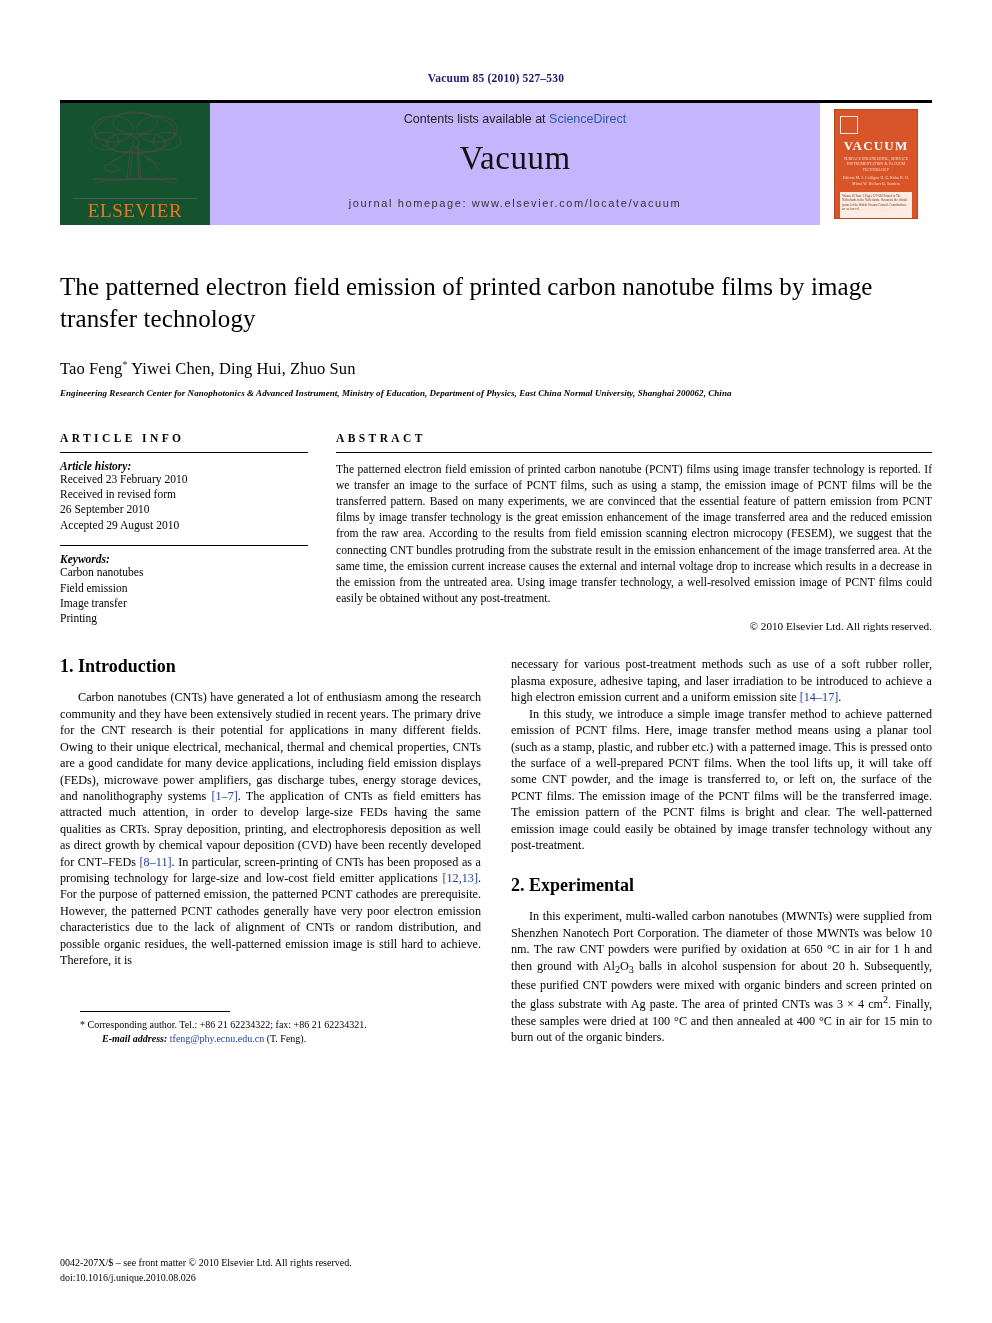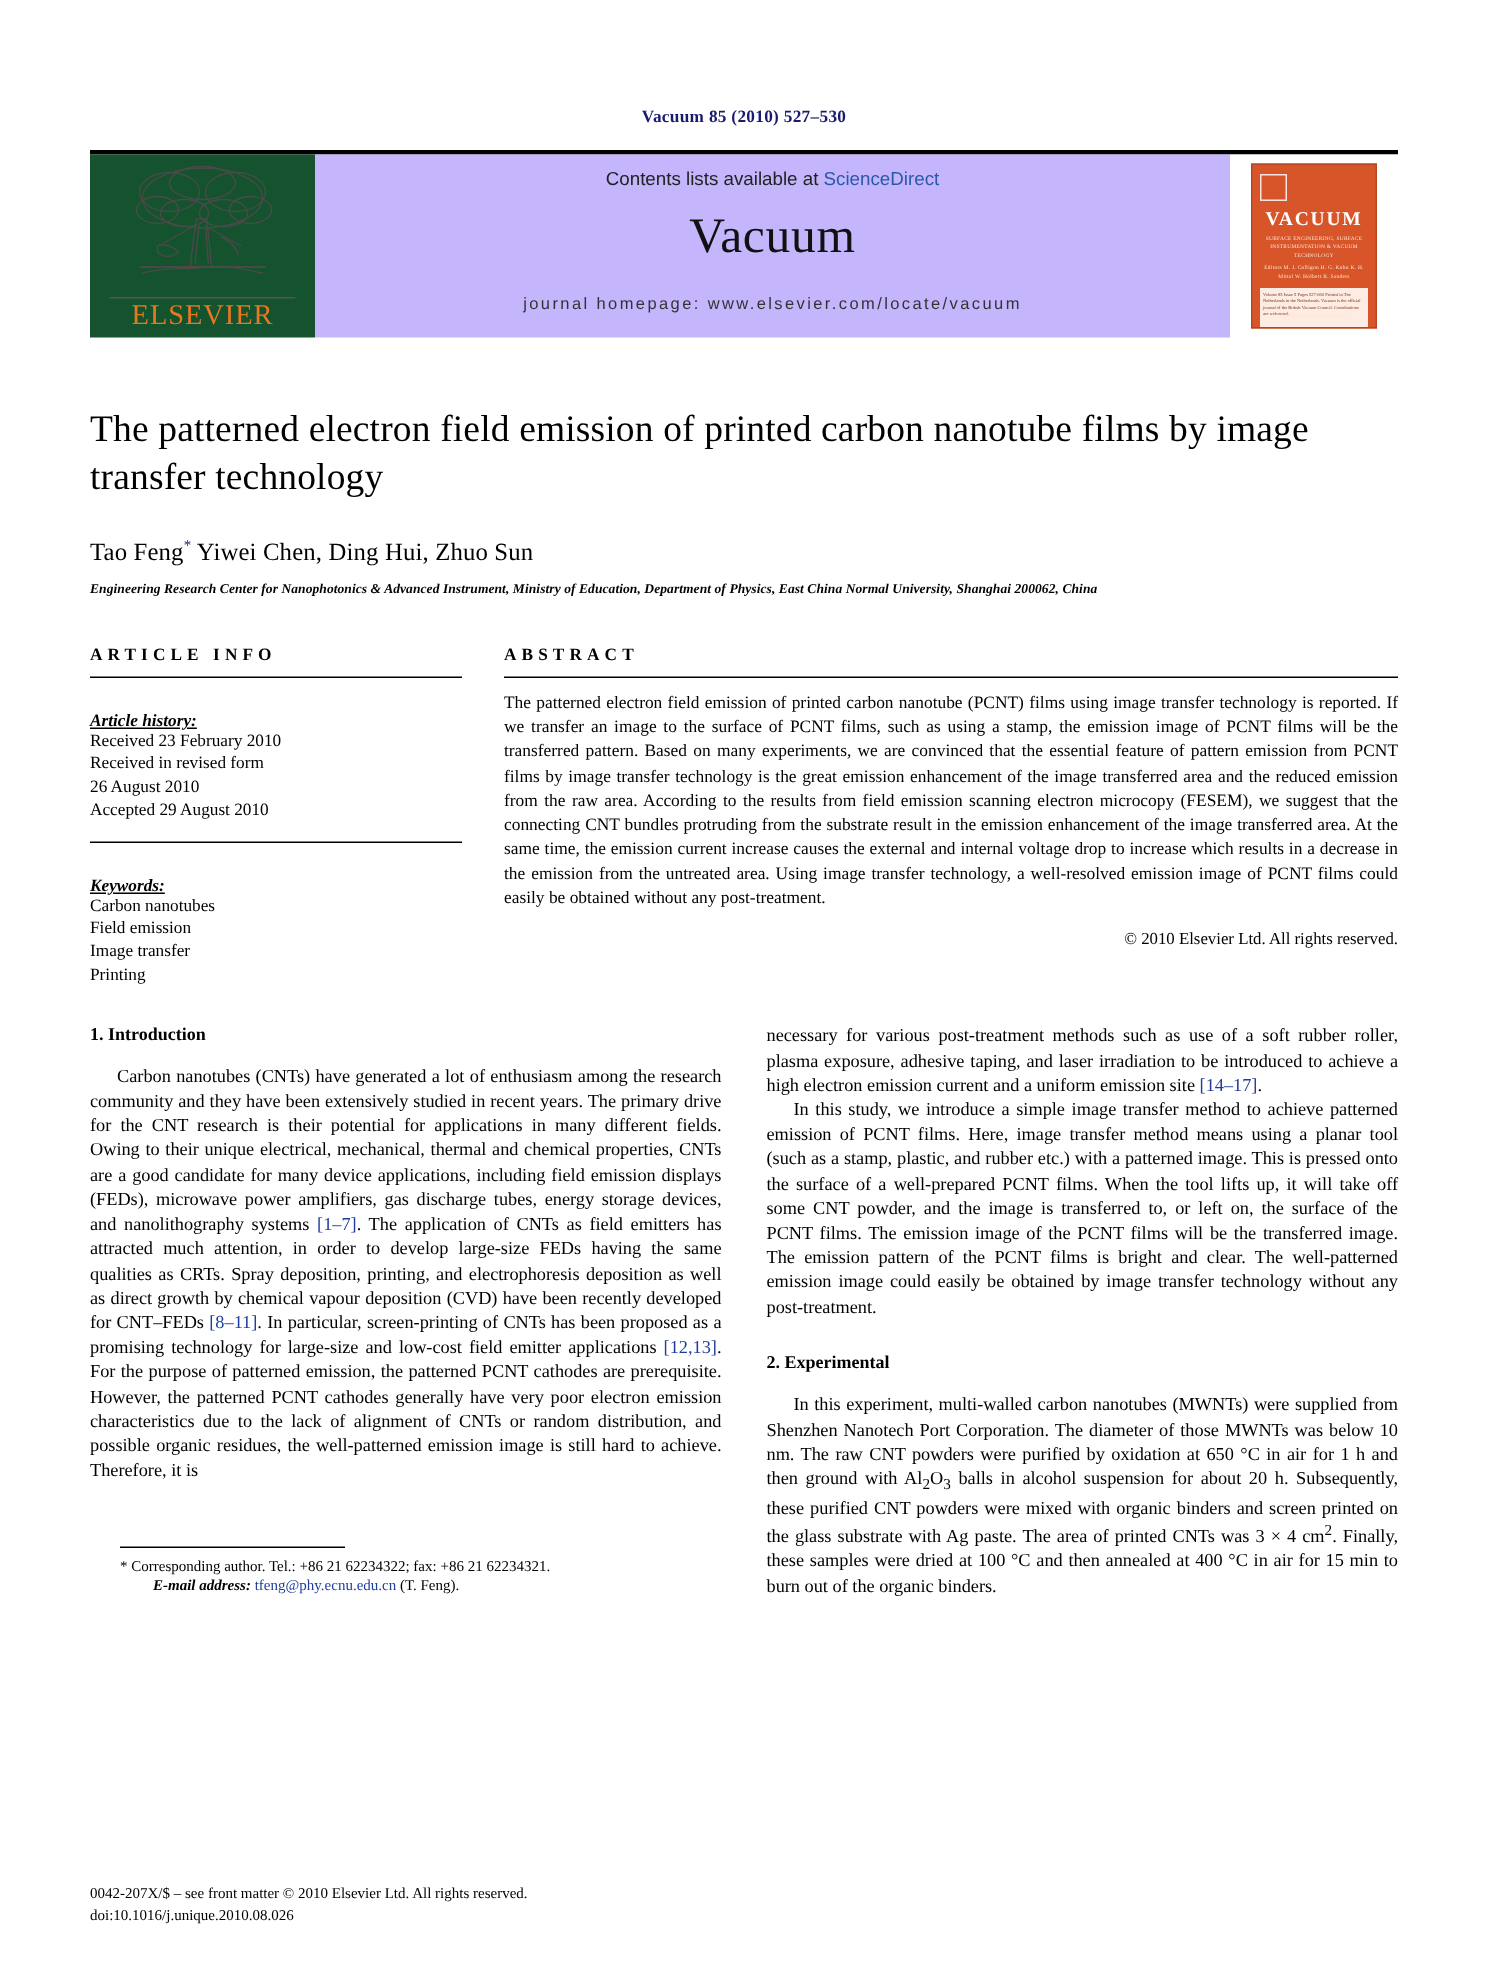--- a/index.html
+++ b/index.html
@@ -202,22 +202,21 @@
   }
   .rule-thin {
     border-top: 1.2px solid #000;
     margin: 12px 0 7px 0;
   }
 
   .hist-title, .kw-title {
     font-style: italic;
     font-weight: bold;
     font-size: 11.5px;
-    margin-top: 23px;
-    text-decoration: underline;
+    margin-top: 7px;
   }
   .hist-line, .kw-line {
     font-size: 11.5px;
     line-height: 1.34;
   }
 
   .abstract-body {
     font-size: 11.6px;
     line-height: 1.4;
     text-align: justify;
@@ -231,21 +230,21 @@
 
   
   .body-cols {
     margin-top: 24px;
     display: flex;
     gap: 30px;
   }
   .bcol { flex: 1 1 0; min-width: 0; position: relative; }
 
   .section-head {
-    font-size: 12px;
+    font-size: 18px;
     font-weight: bold;
     margin: 0 0 12px 0;
   }
   .section-head-2 { margin-top: 22px; }
   p.para {
     font-size: 12.2px;
     line-height: 1.345;
     text-align: justify;
     margin: 0;
     text-indent: 18px;
@@ -357,21 +356,21 @@
   </div>
 
   <div class="info-abstract">
 
     <div class="col-info">
       <div class="sec-label">ARTICLE INFO</div>
       <div class="rule"></div>
       <div class="hist-title">Article history:</div>
       <div class="hist-line">Received 23 February 2010</div>
       <div class="hist-line">Received in revised form</div>
-      <div class="hist-line">26 August 2010</div>
+      <div class="hist-line">26 September 2010</div>
       <div class="hist-line">Accepted 29 August 2010</div>
       <div class="rule-thin"></div>
       <div class="kw-title">Keywords:</div>
       <div class="kw-line">Carbon nanotubes</div>
       <div class="kw-line">Field emission</div>
       <div class="kw-line">Image transfer</div>
       <div class="kw-line">Printing</div>
     </div>
 
     <div class="col-abstract">

